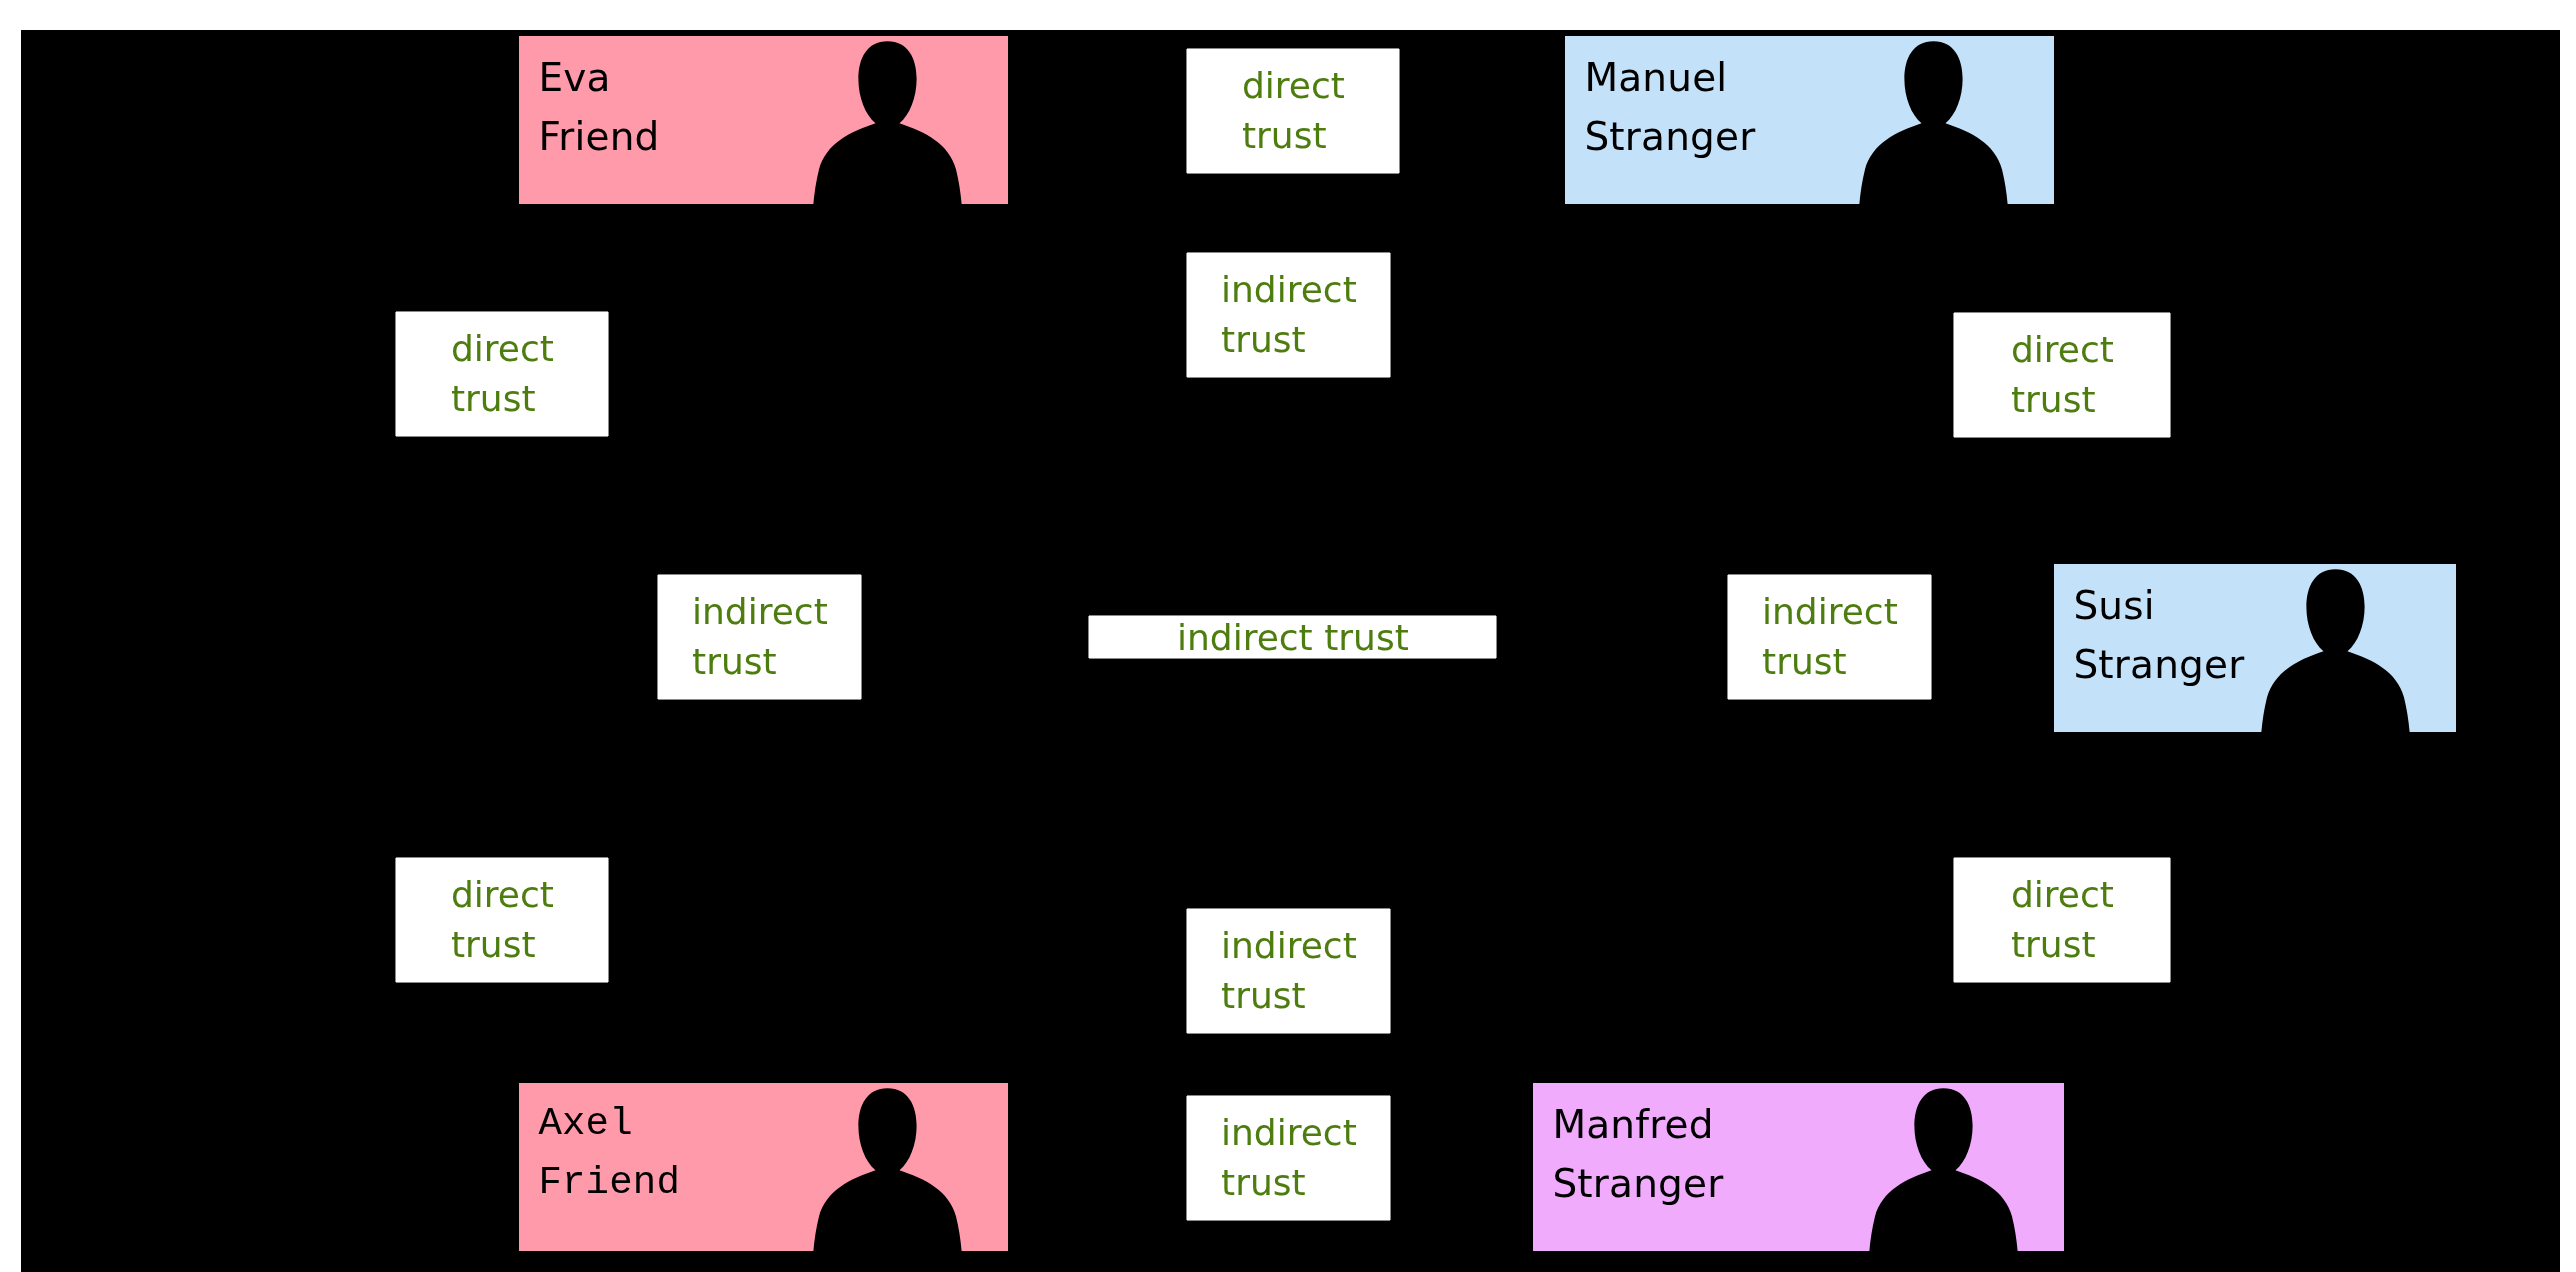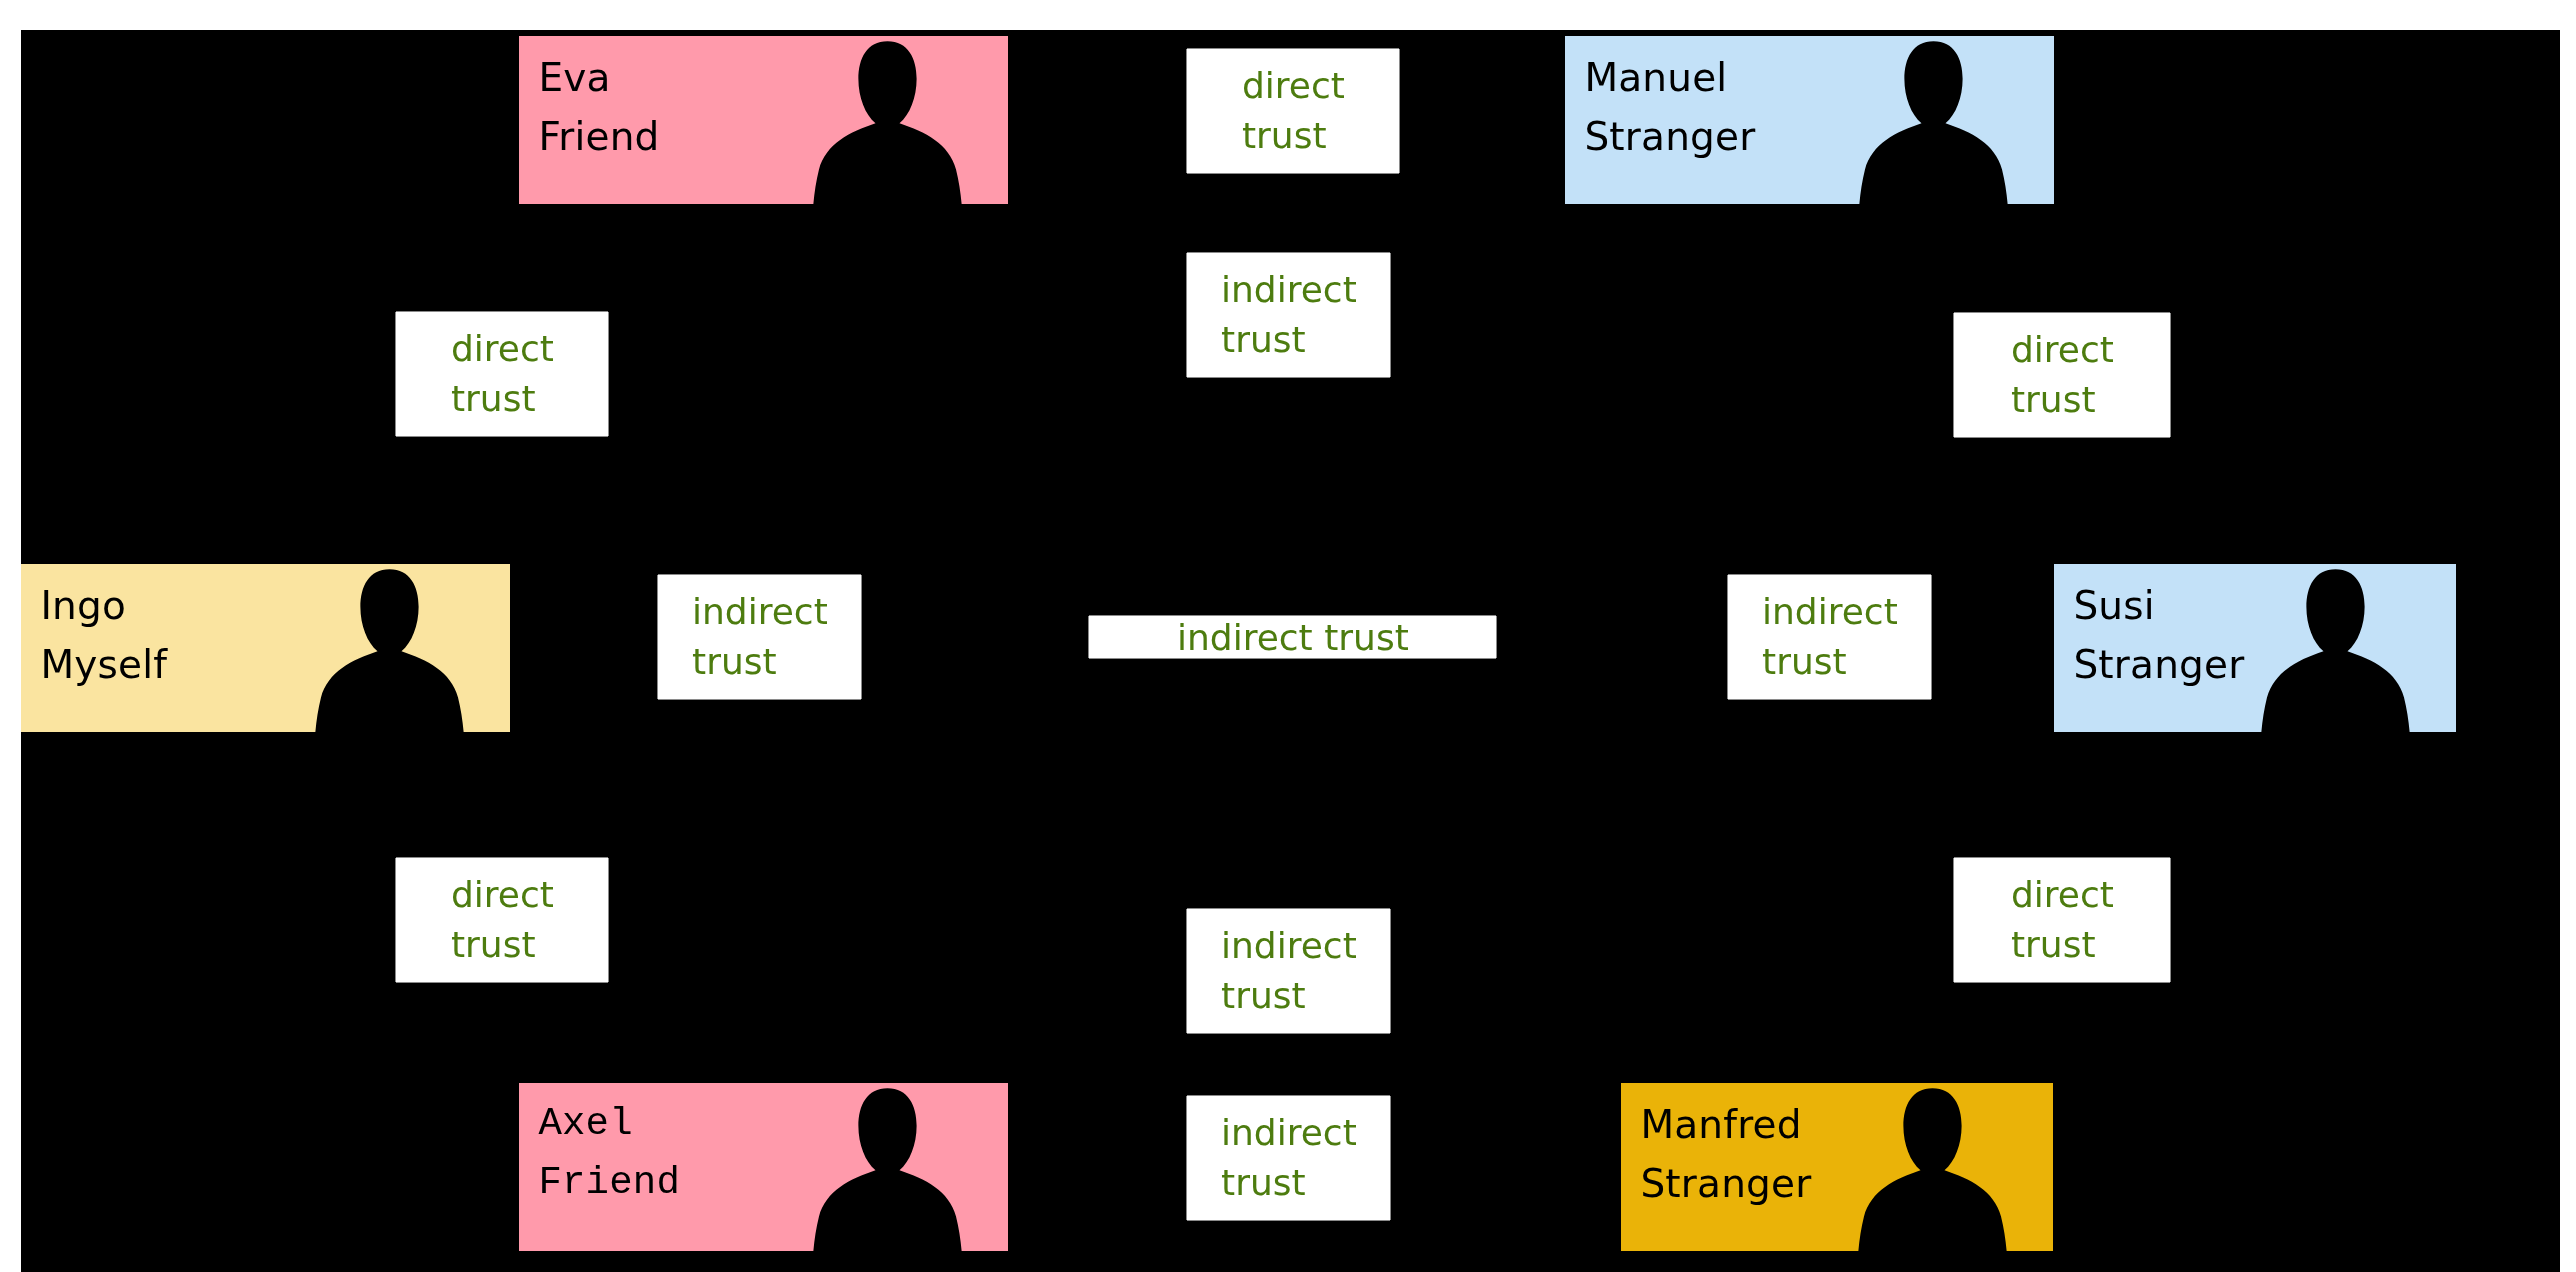--- a/index.html
+++ b/index.html
@@ -85,29 +85,20 @@
     <div class="person" style="left:1544px; top:6px; width:489px; height:168px; background:#c3e1f8;">
       <div class="pname">Manuel
 Stranger</div>
       <div class="silhouette">
         <svg viewBox="0 0 176 230" xmlns="http://www.w3.org/2000/svg">
           <path d="M88 6 C64 6 54 26 54 50 C54 72 62 92 74 102 C44 112 16 126 8 156 C2 180 0 206 0 230 L176 230 C176 206 174 180 168 156 C160 126 132 112 102 102 C114 92 122 72 122 50 C122 26 112 6 88 6 Z" fill="#000000"></path>
         </svg>
       </div>
     </div>
 
-    <div class="person" style="left:0px; top:534px; width:489px; height:168px; background:#fae4a0;">
-      <div class="pname">Ingo
-Myself</div>
-      <div class="silhouette">
-        <svg viewBox="0 0 176 230" xmlns="http://www.w3.org/2000/svg">
-          <path d="M88 6 C64 6 54 26 54 50 C54 72 62 92 74 102 C44 112 16 126 8 156 C2 180 0 206 0 230 L176 230 C176 206 174 180 168 156 C160 126 132 112 102 102 C114 92 122 72 122 50 C122 26 112 6 88 6 Z" fill="#000000"></path>
-        </svg>
-      </div>
-    </div>
 
     <div class="person" style="left:2033px; top:534px; width:402px; height:168px; background:#c3e1f8;">
       <div class="pname">Susi
 Stranger</div>
       <div class="silhouette">
         <svg viewBox="0 0 176 230" xmlns="http://www.w3.org/2000/svg">
           <path d="M88 6 C64 6 54 26 54 50 C54 72 62 92 74 102 C44 112 16 126 8 156 C2 180 0 206 0 230 L176 230 C176 206 174 180 168 156 C160 126 132 112 102 102 C114 92 122 72 122 50 C122 26 112 6 88 6 Z" fill="#000000"></path>
         </svg>
       </div>
     </div>
@@ -115,21 +106,21 @@
     <div class="person" style="left:498px; top:1053px; width:489px; height:168px; background:#ff9aab;font-family:Liberation Mono, monospace;">
       <div class="pname">Axel
 Friend</div>
       <div class="silhouette">
         <svg viewBox="0 0 176 230" xmlns="http://www.w3.org/2000/svg">
           <path d="M88 6 C64 6 54 26 54 50 C54 72 62 92 74 102 C44 112 16 126 8 156 C2 180 0 206 0 230 L176 230 C176 206 174 180 168 156 C160 126 132 112 102 102 C114 92 122 72 122 50 C122 26 112 6 88 6 Z" fill="#000000"></path>
         </svg>
       </div>
     </div>
 
-    <div class="person" style="left:1600px; top:1053px; width:432px; height:168px; background:#eab308;">
+    <div class="person" style="left:1512px; top:1053px; width:531px; height:168px; background:#f0abfc;">
       <div class="pname">Manfred
 Stranger</div>
       <div class="silhouette">
         <svg viewBox="0 0 176 230" xmlns="http://www.w3.org/2000/svg">
           <path d="M88 6 C64 6 54 26 54 50 C54 72 62 92 74 102 C44 112 16 126 8 156 C2 180 0 206 0 230 L176 230 C176 206 174 180 168 156 C160 126 132 112 102 102 C114 92 122 72 122 50 C122 26 112 6 88 6 Z" fill="#000000"></path>
         </svg>
       </div>
     </div>
 
     <div class="trust" style="left:1166px; top:19px; width:212px; height:124px;">direct

